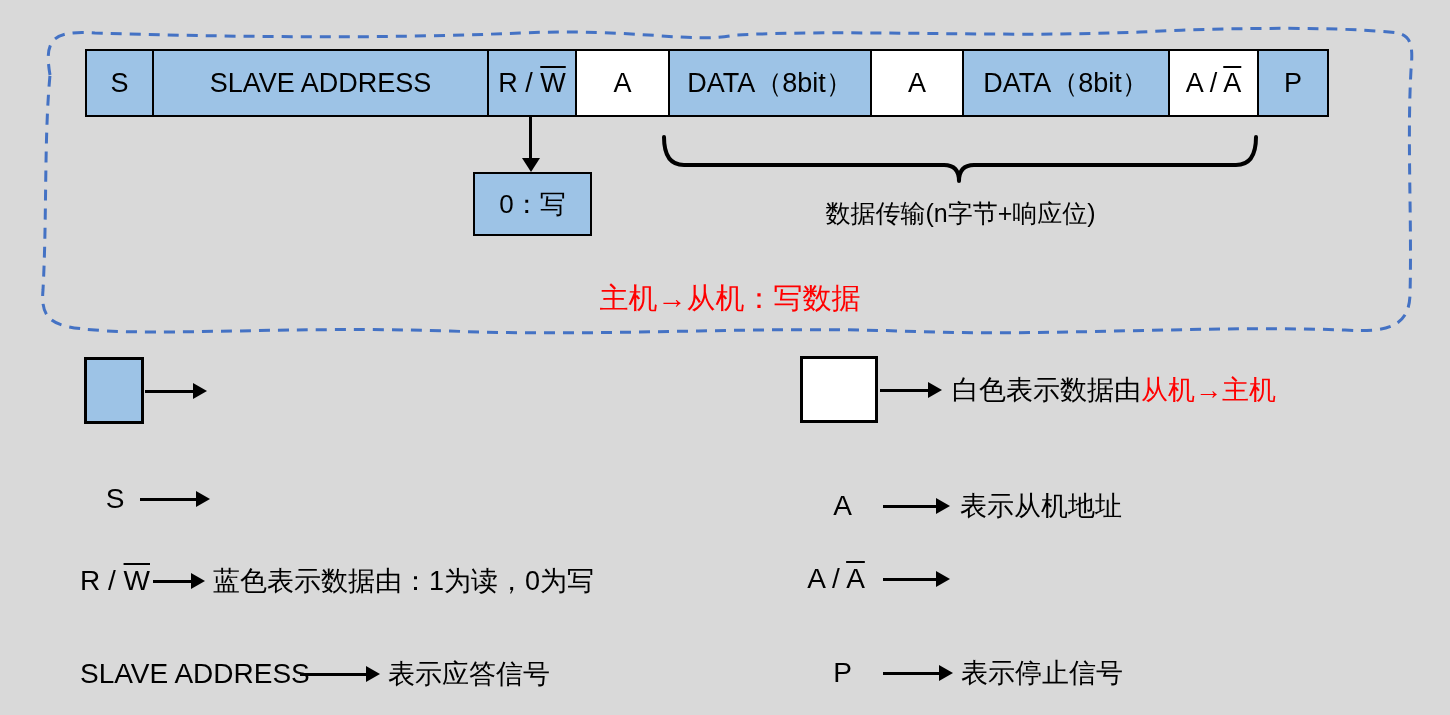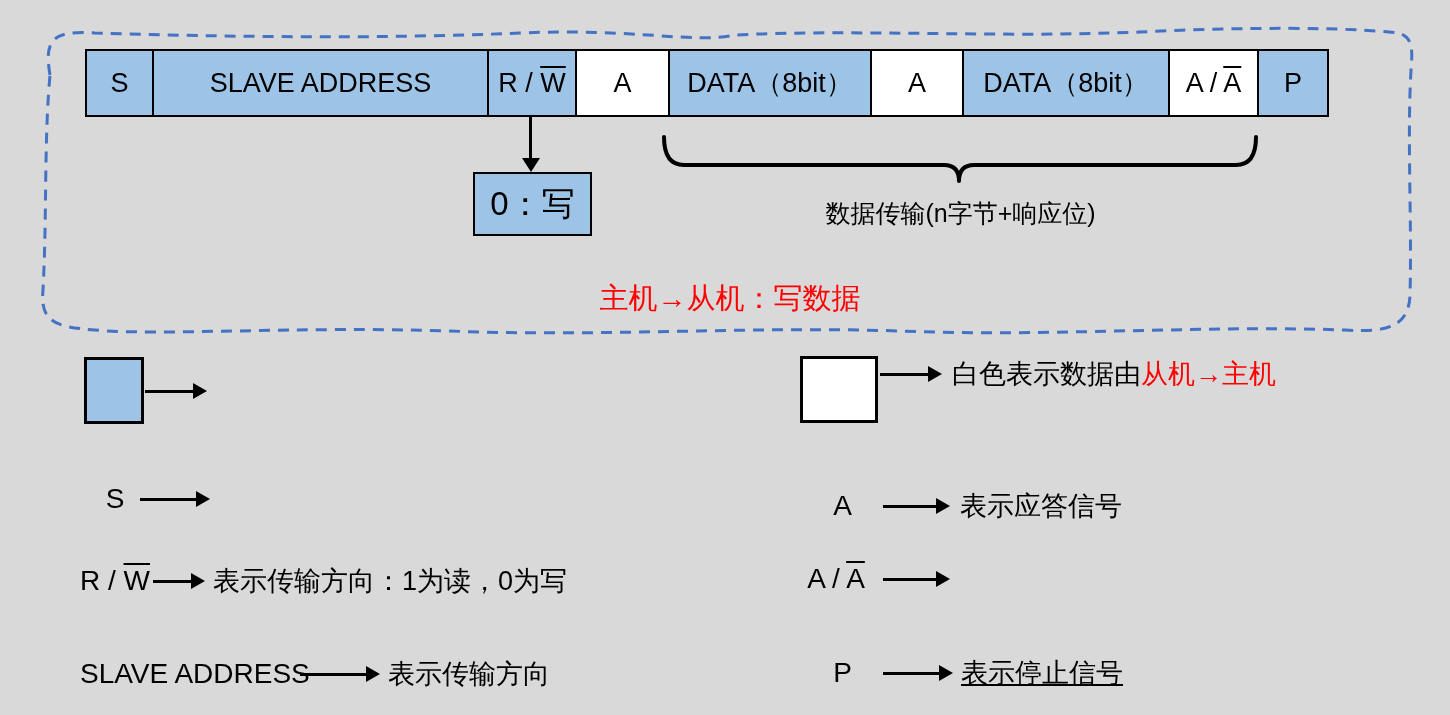--- a/index.html
+++ b/index.html
@@ -28,21 +28,21 @@
   .w-s{width:69px;} .w-sa{width:337px;} .w-rw{width:90px;} .w-a1{width:95px;}
   .w-d1{width:204px;} .w-a2{width:94px;} .w-d2{width:208px;} .w-aa{width:91px;} .w-p{width:72px;}
   
   .varrow-shaft{position:absolute; left:529px; top:117px; width:3px; height:44px; background:#000;}
   .varrow-head{position:absolute; left:522px; top:158px; width:0; height:0;
     border-left:9px solid transparent; border-right:9px solid transparent; border-top:14px solid #000;}
   
   .rw-note{
     position:absolute; left:473px; top:172px; width:119px; height:64px;
     background:var(--master-to-slave); border:2px solid #000;
-    display:flex; align-items:center; justify-content:center; font-size:33px;
+    display:flex; align-items:center; justify-content:center; font-size:26px;
   }
   
   .brace-label{position:absolute; left:663px; top:197px; width:595px; text-align:center; font-size:25px;}
   .write-note{position:absolute; left:520px; top:279px; width:420px; text-align:center;
     font-size:29px; font-weight:normal; color:var(--highlight);}
   .red{color:var(--highlight);}
   
   .harrow{display:flex; align-items:center;}
   .harrow .shaft{height:3px; background:#000;}
   .harrow .head{width:0; height:0; border-top:8px solid transparent;
@@ -120,67 +120,67 @@
 
 <div class="swatch blue"></div>
 <div class="legend-row" style="left:145px; top:372px;">
   <span class="harrow">
       <span class="shaft" style="width:48px;"></span>
       <span class="head"></span>
     </span>
 </div>
 
 <div class="swatch white"></div>
-<div class="legend-row" style="left:880px; top:355px;align-items:center;">
+<div class="legend-row" style="left:880px; top:371px;align-items:center;">
   <span class="harrow">
       <span class="shaft" style="width:48px;"></span>
       <span class="head"></span>
     </span>
   <span style="margin-left:10px;"><span>白色表示数据由</span><span class="red">从机→主机</span></span>
 </div>
 
 <div class="legend-row" style="left:95px; top:480px;">
   <span class="legend-term" style="width:40px;">S</span>
   <span class="harrow" style="margin-left:5px;">
       <span class="shaft" style="width:56px;"></span>
       <span class="head"></span>
     </span>
 </div>
 <div class="legend-row" style="left:80px; top:562px;">
   <span class="legend-term" style="width:67px;"><span>R / </span><span class="over">W</span></span>
   <span class="harrow" style="margin-left:6px;">
       <span class="shaft" style="width:38px;"></span>
       <span class="head"></span>
     </span>
-  <span style="margin-left:8px;">表示传输方向：1为读，0为写</span>
+  <span style="margin-left:8px;">蓝色表示数据由：1为读，0为写</span>
 </div>
 <div class="legend-row" style="left:80px; top:655px;">
   <span class="legend-term" style="width:210px; text-align:left;">SLAVE ADDRESS</span>
   <span class="harrow" style="margin-left:10px;">
       <span class="shaft" style="width:66px;"></span>
       <span class="head"></span>
     </span>
-  <span style="margin-left:8px;">表示传输方向</span>
+  <span style="margin-left:8px;">表示应答信号</span>
 </div>
 
 <div class="legend-row" style="left:820px; top:487px;">
   <span class="legend-term" style="width:45px;">A</span>
   <span class="harrow" style="margin-left:18px;">
       <span class="shaft" style="width:53px;"></span>
       <span class="head"></span>
     </span>
-  <span style="margin-left:10px;">表示应答信号</span>
+  <span style="margin-left:10px;">表示从机地址</span>
 </div>
 <div class="legend-row" style="left:805px; top:560px;">
   <span class="legend-term" style="width:62px;"><span>A / </span><span class="over">A</span></span>
   <span class="harrow" style="margin-left:16px;">
       <span class="shaft" style="width:53px;"></span>
       <span class="head"></span>
     </span>
 </div>
 <div class="legend-row" style="left:820px; top:654px;">
   <span class="legend-term" style="width:45px;">P</span>
   <span class="harrow" style="margin-left:18px;">
       <span class="shaft" style="width:56px;"></span>
       <span class="head"></span>
     </span>
-  <span style="margin-left:8px;text-decoration:underline;">表示停止信号</span>
+  <span style="margin-left:8px;">表示停止信号</span>
 </div>
 
 </body></html>

